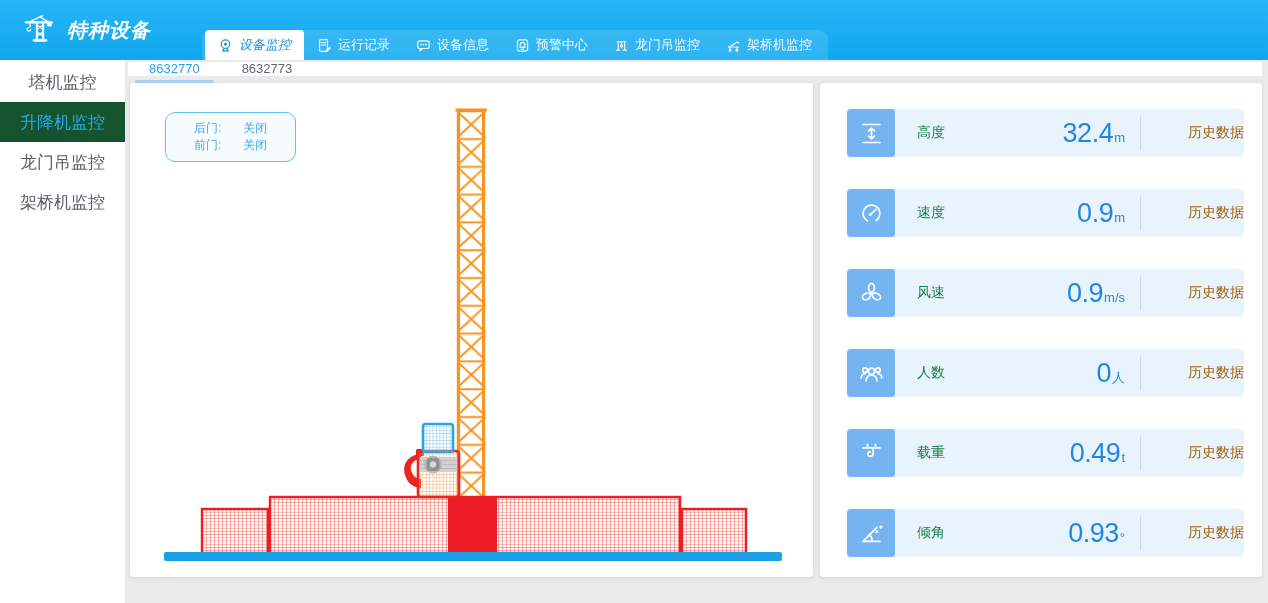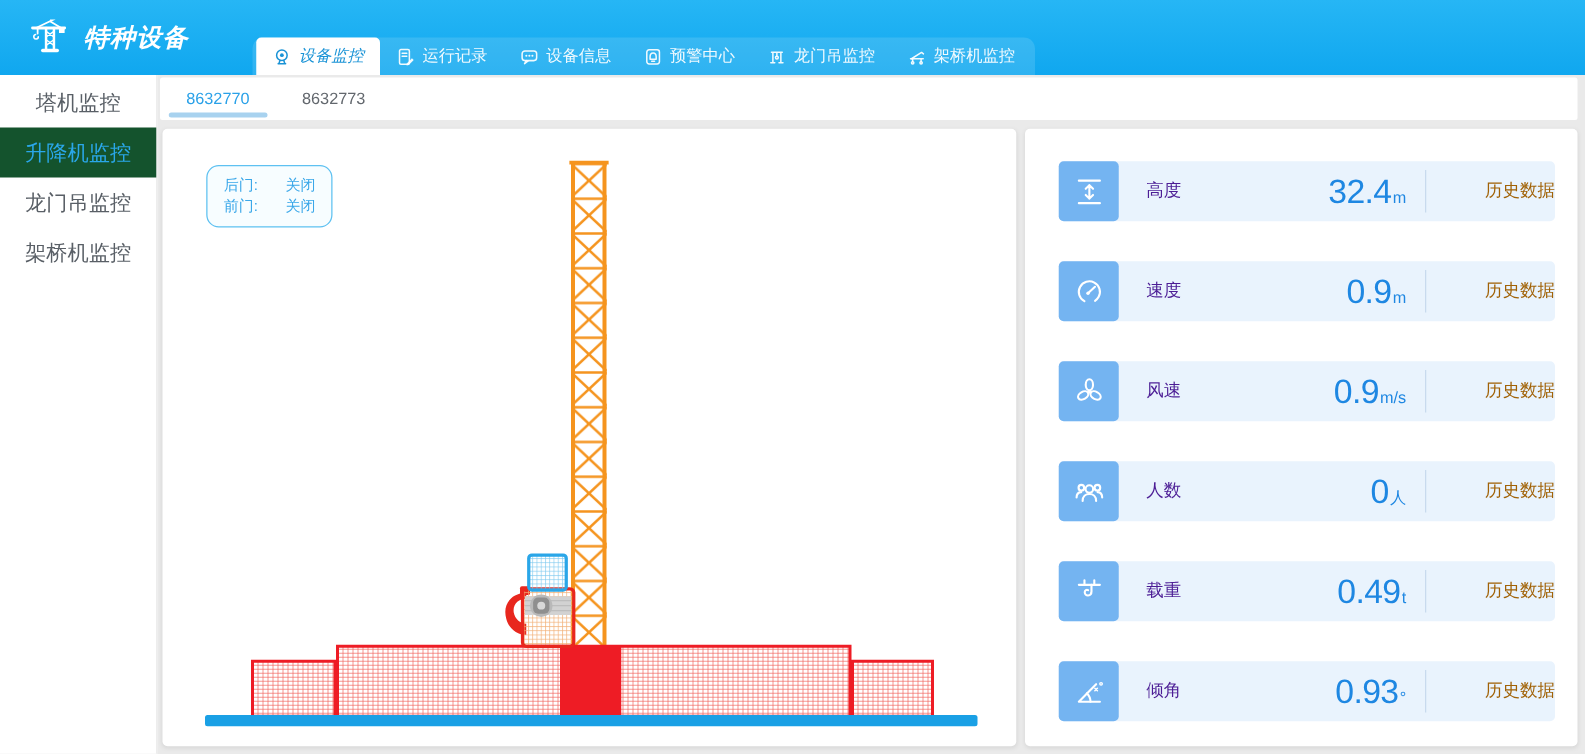--- a/index.html
+++ b/index.html
@@ -26,40 +26,40 @@
 
   
   .sidebar{position:absolute;top:60px;left:0;bottom:0;width:126px;background:#fff;padding-top:2px;
            border-right:1px solid #e8e8e8;box-sizing:border-box;}
   .side-item{height:40px;display:flex;align-items:center;justify-content:center;
              font-size:17px;color:#595f66;cursor:pointer;}
   .side-item.active{background:#14532d;color:#2aa7e9;}
 
   
   .main{position:absolute;top:60px;left:126px;right:0;bottom:0;}
-  .device-tabs{margin:2px 6px 0 2px;height:34px;background:#fff;border-radius:2px;display:flex;align-items:center;}
+  .device-tabs{margin:2px 6px 0 2px;height:14px;background:#fff;border-radius:2px;display:flex;align-items:center;}
   .dtab{position:relative;height:30px;line-height:30px;padding:0 21px;font-size:13px;color:#62676d;cursor:pointer;}
   .dtab.active{color:#2aa1e8;}
   .dtab.active::after{content:"";position:absolute;left:7px;right:7px;bottom:0;height:4px;border-radius:2px;background:#a8d2ef;}
   .panels{display:flex;gap:7px;margin:7px 6px 0 4px;height:494px;}
 
   .canvas-card{width:683px;flex:none;position:relative;background:#fff;border-radius:4px;
                box-shadow:0 1px 4px rgba(0,0,0,.09);}
   .hoist-svg{position:absolute;inset:0;width:100%;height:100%;}
   .door-box{position:absolute;left:35px;top:29px;z-index:2;border:1px solid #5ec1f1;border-radius:10px;
-            background:#f7fdff;padding:7px 13px;font-size:12px;color:#3aa7e9;}
+            background:#f7fdff;padding:7px 28px;font-size:12px;color:#3aa7e9;}
   .door-row{display:flex;gap:22px;line-height:17px;}
 
   .metrics-card{flex:1;background:#fff;border-radius:4px;box-shadow:0 1px 4px rgba(0,0,0,.09);
                 padding:26px 18px 0 27px;box-sizing:border-box;}
   .m-row{height:48px;margin-bottom:32px;display:flex;align-items:center;background:#e9f3fd;border-radius:4px;}
   .m-icon{width:48px;height:48px;flex:none;border-radius:4px;background:#74b4f1;
           display:flex;align-items:center;justify-content:center;}
   .m-icon svg{width:27px;height:27px;display:block;}
-  .m-label{margin-left:22px;font-size:14px;color:#4c1d95;}
+  .m-label{margin-left:22px;font-size:14px;color:#15803d;}
   .m-val{margin-left:auto;color:#1e87e2;white-space:nowrap;display:flex;align-items:baseline;}
   .m-val b{font-weight:400;font-size:27px;letter-spacing:-.5px;}
   .m-val i{font-style:normal;font-size:13px;margin-left:1px;}
   .m-sep{width:1px;height:34px;background:#c8daee;margin-left:15px;flex:none;}
   .m-link{width:103px;flex:none;text-align:right;font-size:14px;color:#a16207;cursor:pointer;text-decoration:none;}
 </style>
 </head>
 <body>
 
 <header class="topbar">

